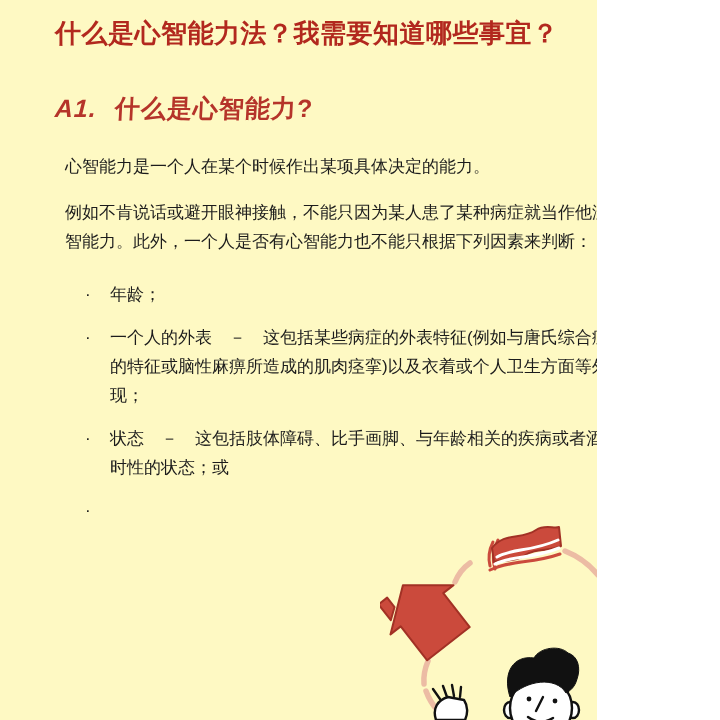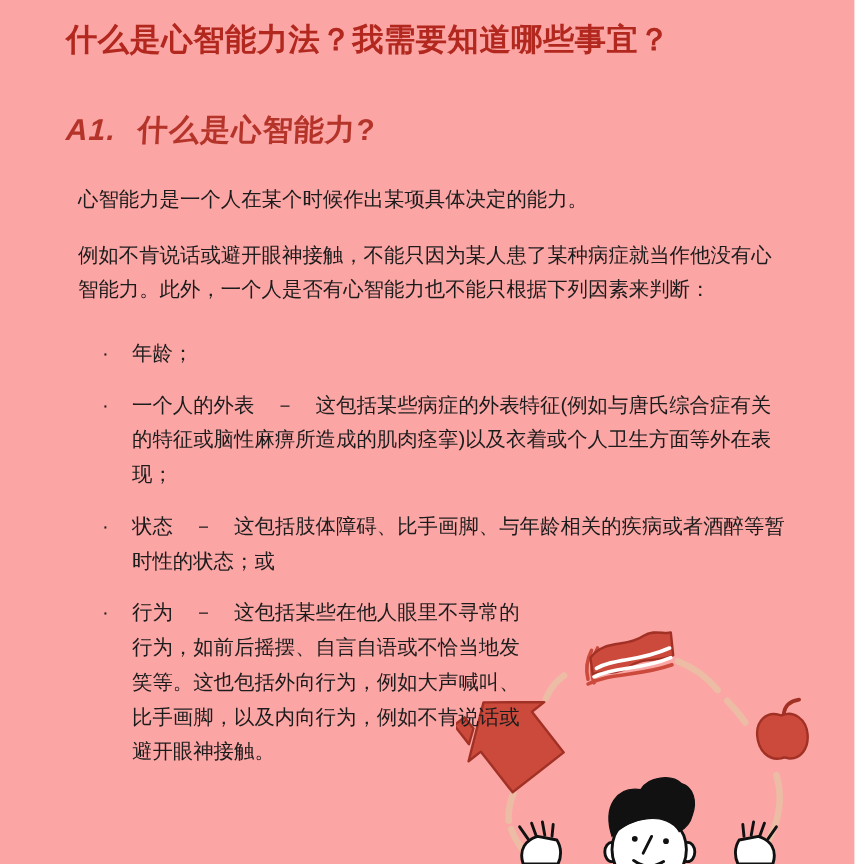--- a/index.html
+++ b/index.html
@@ -10,21 +10,21 @@
     --illu-stroke: #a23125;
     --arc-salmon: #ecbca4;
   }
   * { margin:0; padding:0; box-sizing:border-box; }
   html,body { width:720px; height:720px; }
   body {
     background:#ffffff;
     font-family:"Liberation Sans","DejaVu Sans",sans-serif;
     color:var(--body-ink);
   }
-  .page { position:relative; width:712px; height:720px; overflow:hidden; background:#fca5a5; }
+  .page { position:relative; width:597px; height:720px; overflow:hidden; background:#fef9c3; }
 
   .doc-title {
     position:absolute; left:55px; top:16px; width:620px;
     font-size:26px; font-weight:bold; letter-spacing:0.5px;
     color:var(--title-red);
   }
 
   .section-heading {
     position:absolute; left:55px; top:92px; width:500px;
     color:var(--heading-red);
@@ -93,21 +93,20 @@
         <span class="marker">·</span>
         <span>一个人的外表　－　这包括某些病症的外表特征(例如与唐氏综合症有关的特征或脑性麻痹所造成的肌肉痉挛)以及衣着或个人卫生方面等外在表现；</span>
       </li>
       <li>
         <span class="marker">·</span>
         <span>状态　－　这包括肢体障碍、比手画脚、与年龄相关的疾病或者酒醉等暂时性的状态；或</span>
       </li>
       <li>
         <span class="marker">·</span>
         <span class="illu-spacer"></span>
-        <span>行为　－　这包括某些在他人眼里不寻常的行为，如前后摇摆、自言自语或不恰当地发笑等。这也包括外向行为，例如大声喊叫、比手画脚，以及内向行为，例如不肯说话或避开眼神接触。</span>
       </li>
     </ul>
   </div>
 
   <svg class="illustration" viewBox="0 0 340 220" aria-hidden="true">
 
     <path class="arc" d="M75,82 Q80,70 90,63"></path>
     <path class="arc" d="M185,51 Q205,59 218,75"></path>
     <path class="arc" d="M226,84 Q235,93 241,102"></path>
     <path class="arc" d="M267,146 Q275,173 260,201"></path>

